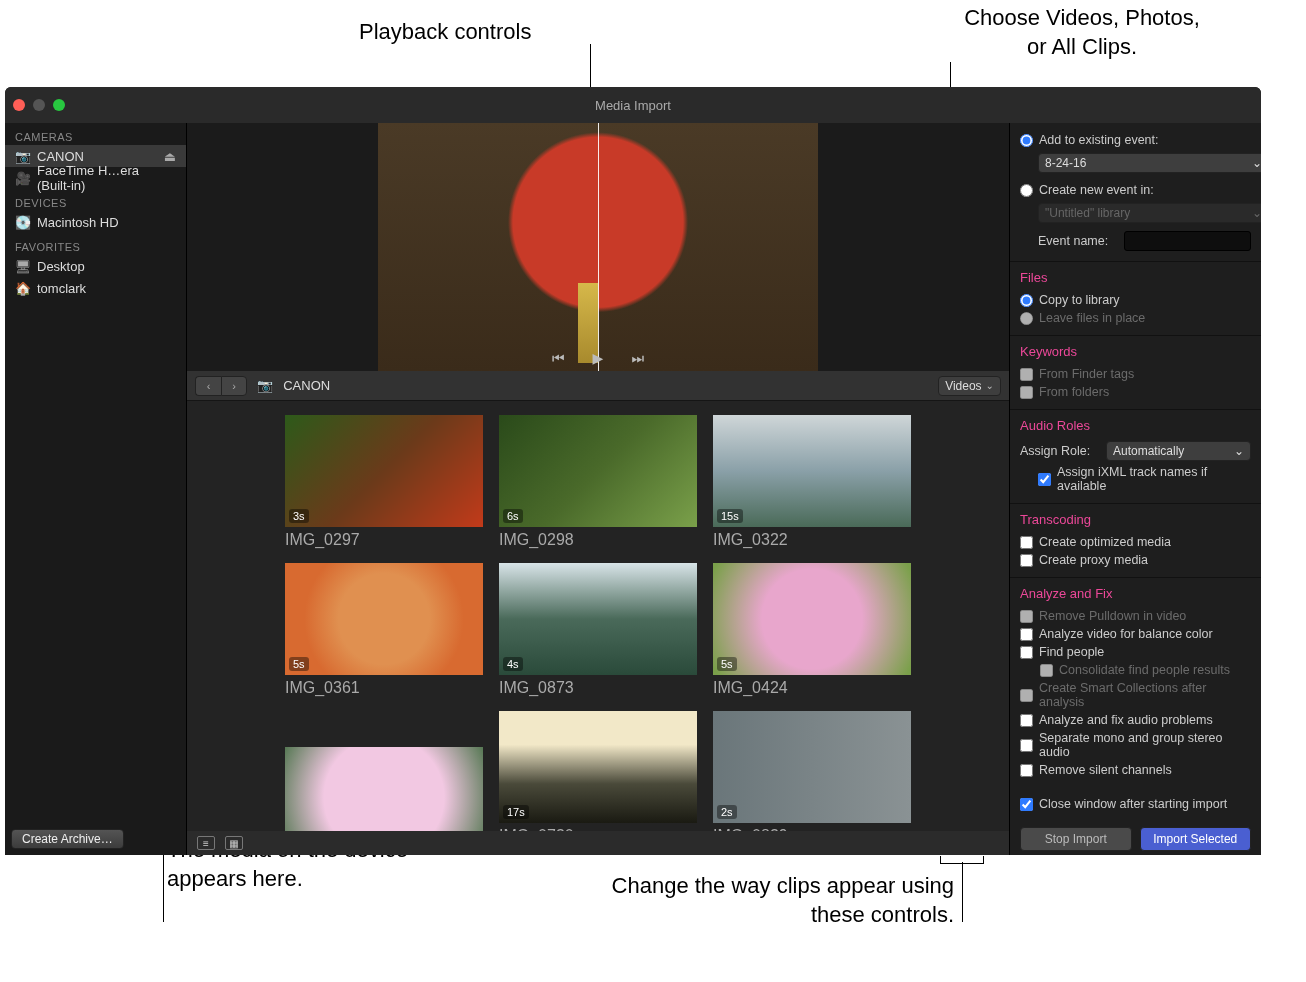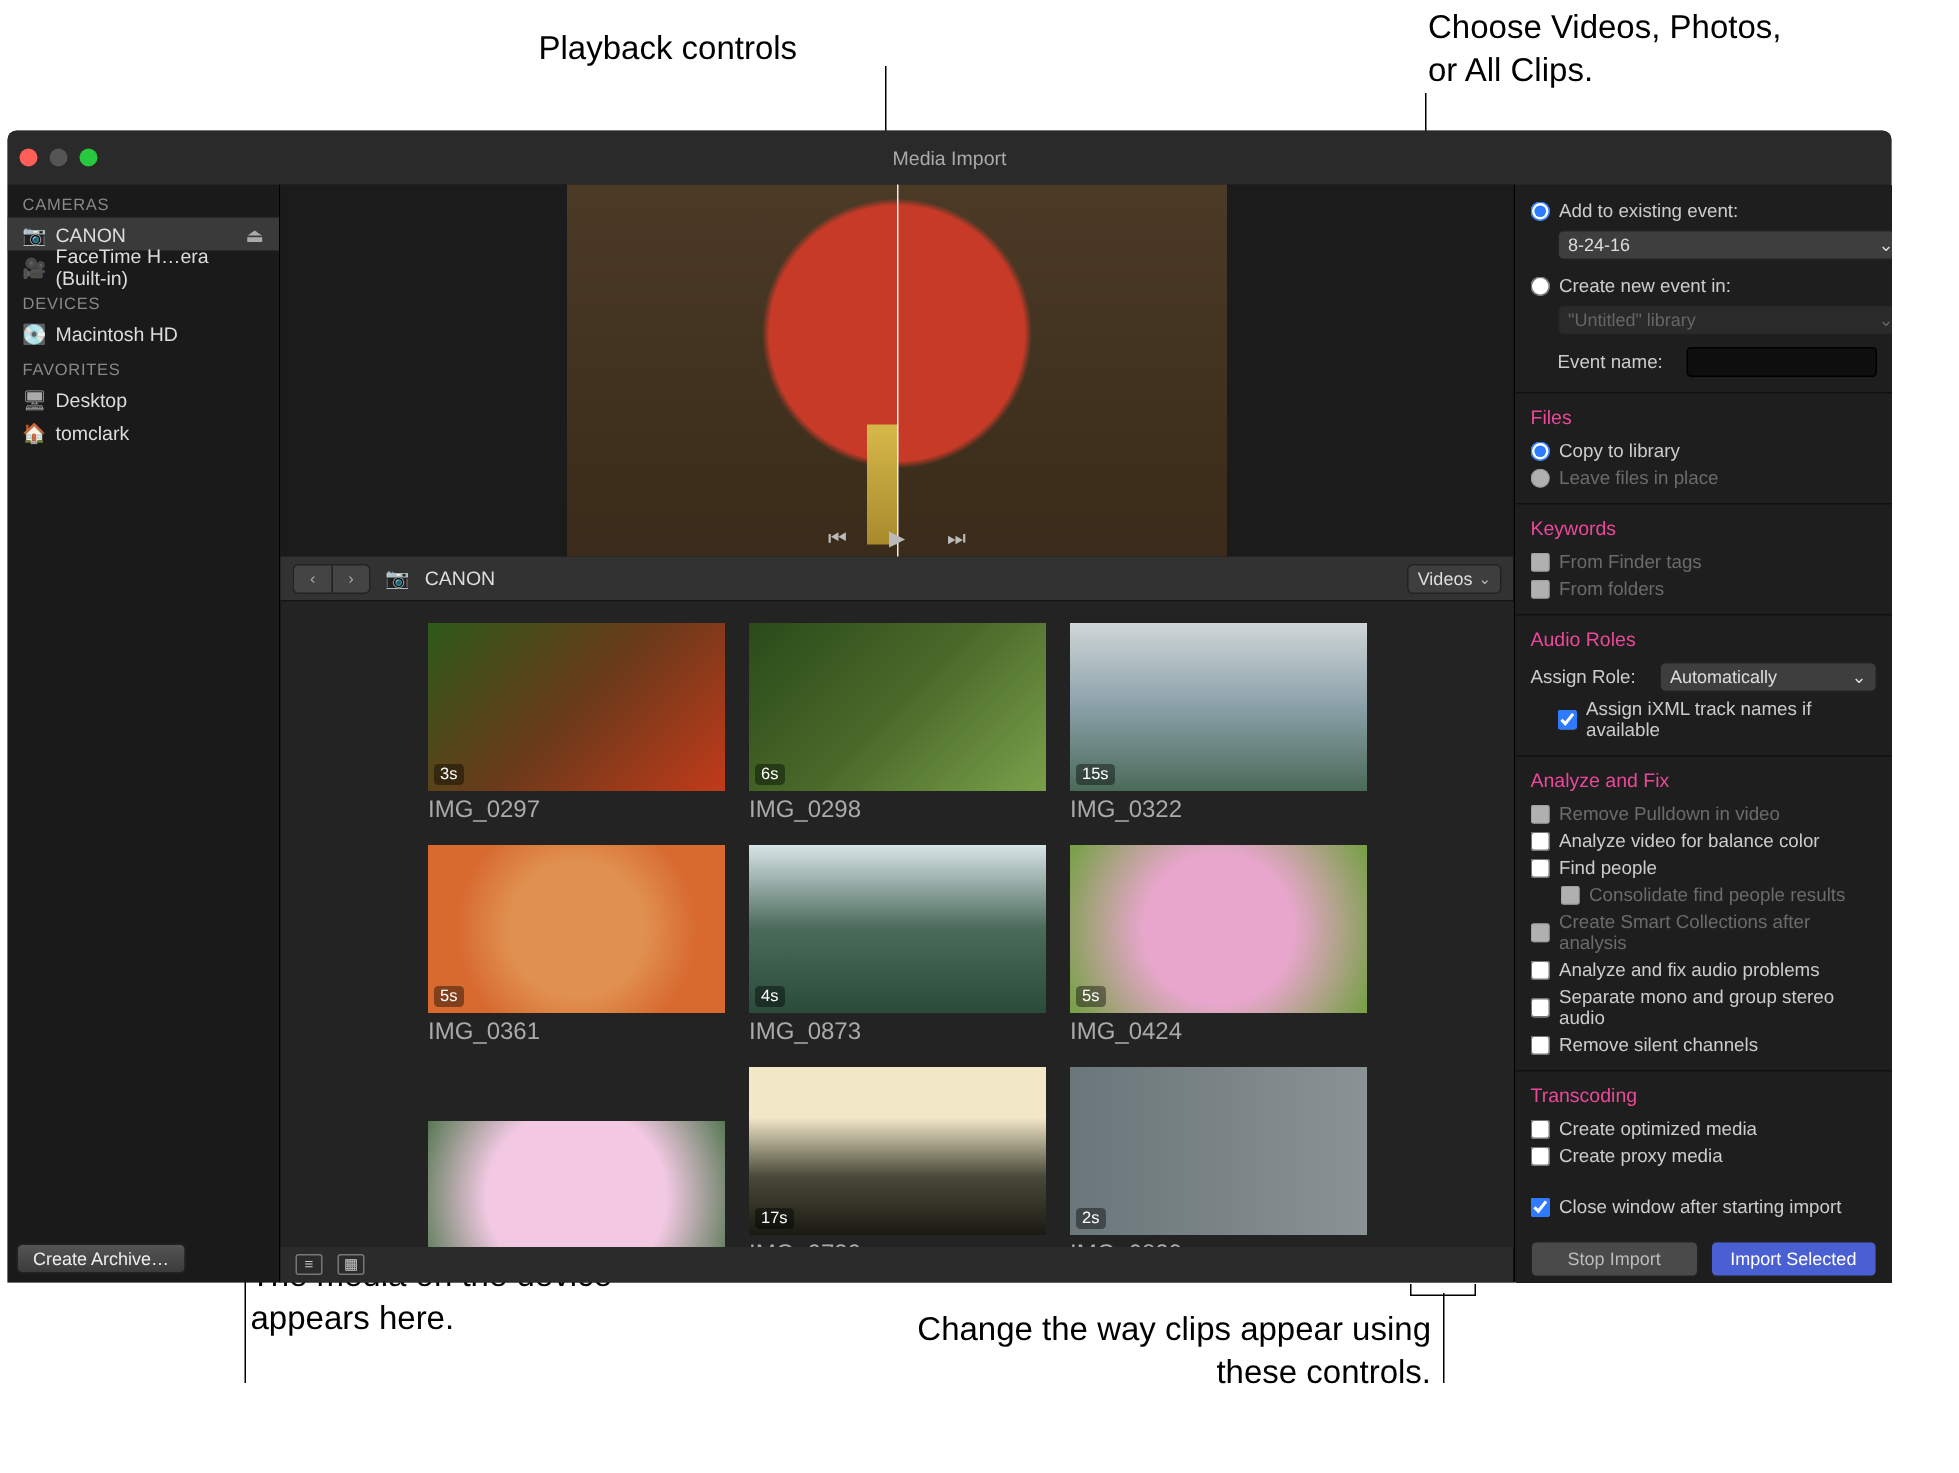--- a/index.html
+++ b/index.html
@@ -225,21 +225,21 @@
 .t8 { background: linear-gradient(#f2e8c8 30%,#4a4a3a,#1a1a12); }
 .t9 { background: linear-gradient(90deg,#6a767a,#8a9294); }
 </style>
 </head>
 <body>
 
 <div class="annotation" style="left:359px; top:18px;">Playback controls</div>
 <div class="annotation-line" style="left:590px; top:44px; width:1px; height:300px;"></div>
 <div class="annotation-bracket" style="left:560px; top:340px; width:66px; height:8px; border-bottom:none;"></div>
 
-<div class="annotation" style="left:952px; top:4px; width:260px;">Choose Videos, Photos, or All Clips.</div>
+<div class="annotation" style="left:952px; top:4px; width:260px;text-align:center;">Choose Videos, Photos, or All Clips.</div>
 <div class="annotation-line" style="left:950px; top:62px; width:1px; height:424px;"></div>
 
 <div class="annotation" style="left:167px; top:836px; width:250px;">The media on the device appears here.</div>
 <div class="annotation-line" style="left:163px; top:616px; width:1px; height:306px;"></div>
 
 <div class="annotation" style="left:594px; top:872px; width:360px; text-align:right;">Change the way clips appear using these controls.</div>
 <div class="annotation-line" style="left:962px; top:862px; width:1px; height:60px;"></div>
 <div class="annotation-bracket" style="left:940px; top:856px; width:44px; height:8px; border-top:none;"></div>
 
 <div class="app-window">
@@ -441,20 +441,32 @@
             <span class="chev">⌄</span>
           </div>
         </div>
         <div class="check-row" style="padding-left:18px;">
           <input type="checkbox" checked="" style="">
           <span>Assign iXML track names if available</span>
         </div>
       </div>
 
       <div class="rp-group">
+        <div class="rp-title">Transcoding</div>
+        <div class="check-row">
+          <input type="checkbox" style="">
+          <span>Create optimized media</span>
+        </div>
+        <div class="check-row">
+          <input type="checkbox" style="">
+          <span>Create proxy media</span>
+        </div>
+      </div>
+
+      <div class="rp-group">
         <div class="rp-title">Analyze and Fix</div>
         <div class="check-row disabled">
           <input type="checkbox" disabled="" style="">
           <span>Remove Pulldown in video</span>
         </div>
         <div class="check-row">
           <input type="checkbox" style="">
           <span>Analyze video for balance color</span>
         </div>
         <div class="check-row">
@@ -476,32 +488,20 @@
         <div class="check-row">
           <input type="checkbox" style="">
           <span>Separate mono and group stereo audio</span>
         </div>
         <div class="check-row">
           <input type="checkbox" style="">
           <span>Remove silent channels</span>
         </div>
       </div>
 
-      <div class="rp-group">
-        <div class="rp-title">Transcoding</div>
-        <div class="check-row">
-          <input type="checkbox" style="">
-          <span>Create optimized media</span>
-        </div>
-        <div class="check-row">
-          <input type="checkbox" style="">
-          <span>Create proxy media</span>
-        </div>
-      </div>
-
       <div class="rp-group" style="border-top:none;">
         <div class="check-row">
           <input type="checkbox" checked="" style="">
           <span>Close window after starting import</span>
         </div>
       </div>
 
       <div class="rp-buttons">
         <div class="rp-btn stop">Stop Import</div>
         <div class="rp-btn import">Import Selected</div>

